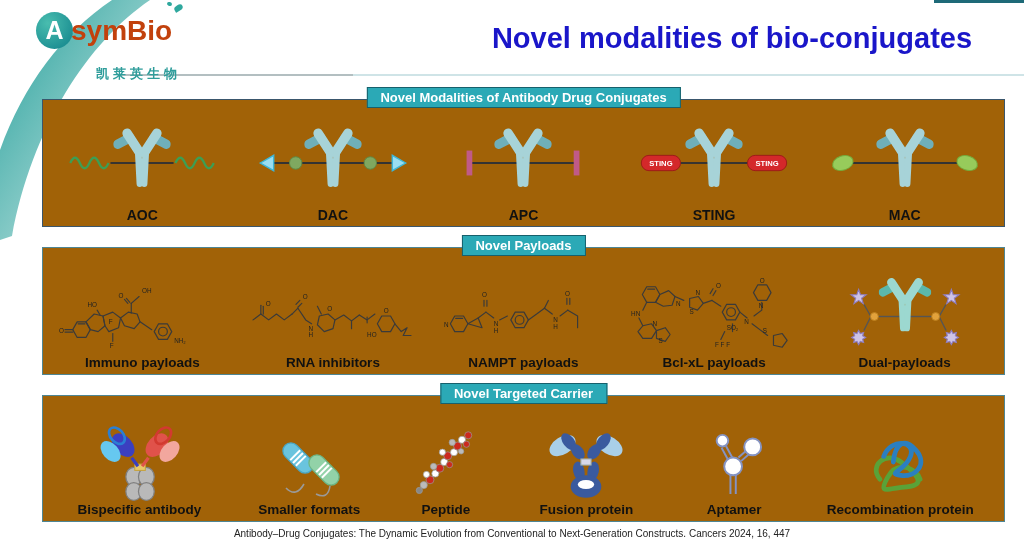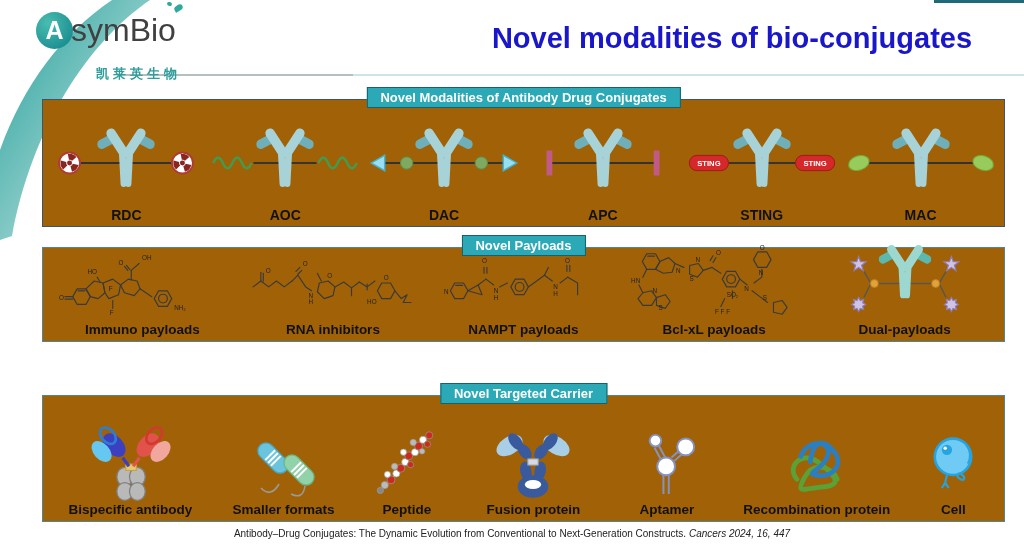--- a/index.html
+++ b/index.html
@@ -9,44 +9,44 @@
   
   .deco-swirl{position:absolute;left:0;top:0;pointer-events:none}
   .strip-tr{position:absolute;top:0;right:0;width:90px;height:3px;background:#1E6A78}
   .hrule{position:absolute;top:74px;left:118px;right:0;height:2px;
          background:linear-gradient(to right,#b3bfc1 0 235px,#cfe4e7 235px)}
   .logo{position:absolute;left:36px;top:12px}
   .logo-row{display:flex;align-items:center;position:relative}
   .logo-a{display:inline-flex;align-items:center;justify-content:center;width:37px;height:37px;
           border-radius:50%;background:radial-gradient(circle at 32% 30%,#49BDAF,#1D9093 75%);
           color:#fff;font-size:25px;font-weight:bold}
-  .logo-rest{font-size:32px;font-weight:normal;color:#404040;margin-left:-2px;letter-spacing:0px}
+  .logo-rest{font-size:28px;font-weight:bold;color:#c2410c;margin-left:-2px;letter-spacing:0px}
   .leaf{position:absolute;background:#2FA89E;border-radius:60% 60% 60% 10%}
   .leaf1{width:9px;height:6px;right:-2px;top:-7px;transform:rotate(-30deg)}
   .leaf2{width:5px;height:4px;right:9px;top:-10px;transform:rotate(15deg);border-radius:50%}
   .logo-sub{margin-left:60px;margin-top:16px;font-size:13px;color:#2F9D9B;letter-spacing:4px;font-weight:bold}
   .page-title{position:absolute;left:440px;top:22px;width:584px;text-align:center;
               font-size:29px;font-weight:700;color:#1A16C9}
 
   
   .panel{position:absolute;left:42px;width:963px;background:#a16207;box-sizing:border-box}
   .panel-1{top:99px;height:128px;border:1.5px solid #3A566C}
-  .panel-2{top:247px;height:95px;border:1.5px solid #4E8694}
+  .panel-2{top:247px;height:128px;border:1.5px solid #4E8694}
   .panel-3{top:395px;height:127px;border:1.5px solid #4E8694}
   .tab{position:absolute;top:-13px;left:50%;transform:translateX(-50%);
        background:#2BA9B6;border:1px solid #17606C;color:#fff;font-weight:bold;
        font-size:13px;padding:2px 13px;white-space:nowrap}
   .row{position:absolute;left:4px;right:4px;top:8px;bottom:3px;display:flex;
        align-items:flex-end;justify-content:space-around}
   .cell{display:flex;flex-direction:column;align-items:center;gap:0px;flex:1;min-width:0}
   .lbl{font-weight:bold;font-size:14px;color:#111;white-space:nowrap;line-height:1.15}
   .panel-2 .lbl,.panel-3 .lbl{font-size:13.5px}
 
   .footer{position:absolute;top:528px;left:0;width:100%;text-align:center;font-size:10px;color:#222}
-  .footer .src{font-style:italic}
+  .footer .src{}
 
   svg text{font-family:"Liberation Sans",sans-serif}
   .chem{stroke:#3a3a3a;stroke-width:1.2;fill:none;stroke-linecap:round;stroke-linejoin:round}
   .atom{font-size:6.5px;fill:#222;stroke:none}
 </style>
 </head>
 <body>
 
 <svg width="0" height="0" style="position:absolute">
   <defs>
@@ -98,38 +98,20 @@
   </div>
   <div class="logo-sub">凯莱英生物</div>
 </div>
 
 <div class="page-title">Novel modalities of bio-conjugates</div>
 
 <div class="panel panel-1">
   <div class="tab">Novel Modalities of Antibody Drug Conjugates</div>
   <div class="row">
 
-    <div class="cell">
-      <svg width="158" height="88" viewBox="0 0 158 92">
-        <line x1="31" y1="46" x2="74" y2="46" stroke="#333" stroke-width="2"></line>
-        <line x1="84" y1="46" x2="127" y2="46" stroke="#333" stroke-width="2"></line>
-        <use href="#ab" xlink:href="#ab" x="49" y="8" width="60" height="64"></use>
-        <g>
-          <circle cx="20" cy="46" r="11" fill="#fff" stroke="#B03A34" stroke-width="2"></circle>
-          <circle cx="20" cy="46" r="6.5" fill="none" stroke="#8A2622" stroke-width="6" stroke-dasharray="6.8 6.8" transform="rotate(12 20 46)"></circle>
-          <circle cx="20" cy="46" r="2.6" fill="#8A2622"></circle>
-        </g>
-        <g>
-          <circle cx="138" cy="46" r="11" fill="#fff" stroke="#B03A34" stroke-width="2"></circle>
-          <circle cx="138" cy="46" r="6.5" fill="none" stroke="#8A2622" stroke-width="6" stroke-dasharray="6.8 6.8" transform="rotate(12 138 46)"></circle>
-          <circle cx="138" cy="46" r="2.6" fill="#8A2622"></circle>
-        </g>
-      </svg>
-      <span class="lbl">RDC</span>
-    </div>
 
     <div class="cell">
       <svg width="158" height="88" viewBox="0 0 158 92">
         <line x1="46" y1="46" x2="74" y2="46" stroke="#333" stroke-width="2"></line>
         <line x1="84" y1="46" x2="112" y2="46" stroke="#333" stroke-width="2"></line>
         <use href="#ab" xlink:href="#ab" x="49" y="8" width="60" height="64"></use>
         <path d="M4,46 q5,-11 10,0 t10,0 t10,0 t10,0" stroke="#3D9E53" stroke-width="2.4" fill="none"></path>
         <path d="M114,46 q5,-11 10,0 t10,0 t10,0 t10,0" stroke="#3D9E53" stroke-width="2.4" fill="none"></path>
       </svg>
       <span class="lbl">AOC</span>
@@ -468,33 +450,20 @@
     </div>
 
     <div class="cell" style="flex:1.35">
       <svg width="86" height="80" viewBox="0 0 90 76">
         <path d="M24,56 C12,42 30,26 46,38 S74,62 52,64 S22,72 32,54 S62,44 66,56" stroke="#5AA238" stroke-width="5" fill="none" stroke-linecap="round"></path>
         <path d="M28,32 C36,12 62,16 56,32 S30,50 46,52 S74,40 62,26 S40,18 38,38" stroke="#2B7FC0" stroke-width="5" fill="none" stroke-linecap="round"></path>
       </svg>
       <span class="lbl">Recombination protein</span>
     </div>
 
-    <div class="cell" style="flex:0.7">
-      <svg width="78" height="80" viewBox="0 0 90 76">
-        <circle cx="45" cy="32" r="21" fill="#70CBF4" stroke="#25A4E0" stroke-width="3"></circle>
-        <path d="M60,18 a21,21 0 0 1 2,22" stroke="#25A4E0" stroke-width="2" fill="none"></path>
-        <circle cx="38" cy="24" r="6" fill="#25A4E0"></circle>
-        <circle cx="36" cy="22" r="2" fill="#fff"></circle>
-        <g stroke="#25A4E0" stroke-width="2.5" fill="none">
-          <path d="M38,53 L36,62 M36,62 L32,68 M36,62 L40,68"></path>
-          <ellipse cx="54" cy="55" rx="4.5" ry="2.6" transform="rotate(38 54 55)"></ellipse>
-        </g>
-      </svg>
-      <span class="lbl">Cell</span>
-    </div>
 
   </div>
 </div>
 
 <div class="footer">
   <span>Antibody–Drug Conjugates: The Dynamic Evolution from Conventional to Next-Generation Constructs.</span>
   <span class="src">Cancers 2024, 16, 447</span>
 </div>
 
 </body></html>

